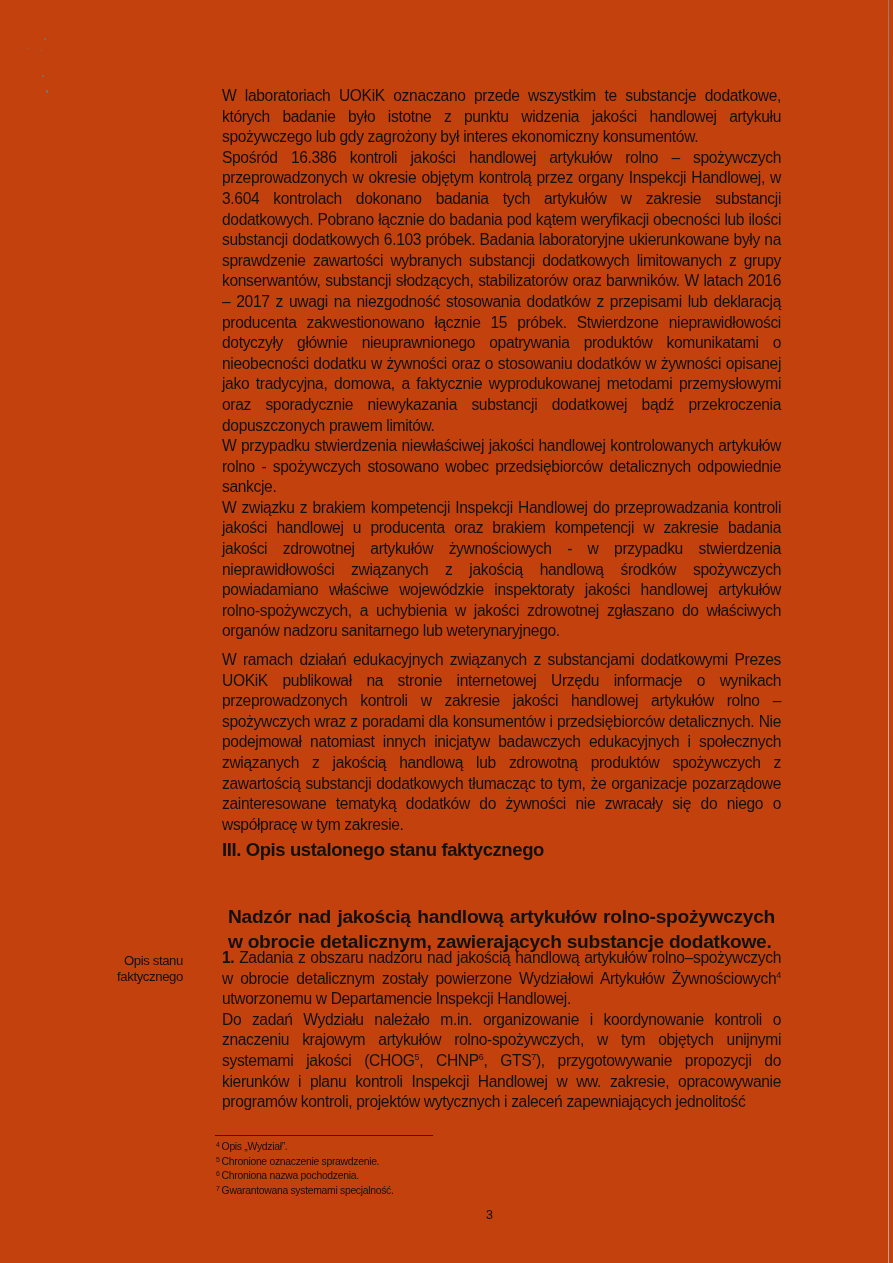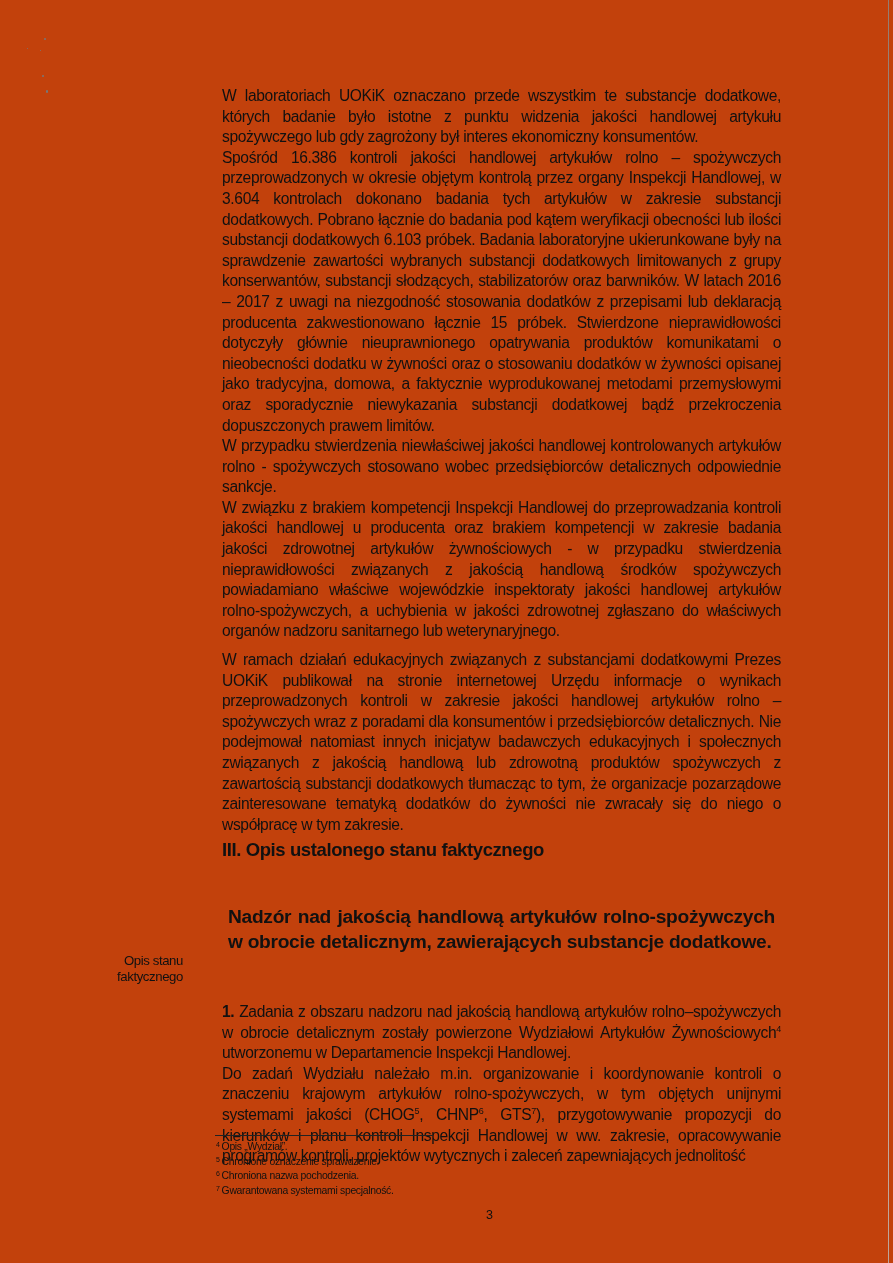--- a/index.html
+++ b/index.html
@@ -131,21 +131,21 @@
   <div class="col" style="top:838px;">
     <h2 class="section">III. Opis ustalonego stanu faktycznego</h2>
   </div>
 
   <div class="col" style="top:898px;">
     <h3 class="subsection">Nadzór nad jakością handlową artykułów rolno-spożywczych w obrocie detalicznym, zawierających substancje dodatkowe.</h3>
   </div>
 
   <div class="margin-note" style="top:953px;">Opis stanu faktycznego</div>
 
-  <div class="col narrow" style="top:1002px;">
+  <div class="col narrow" style="top:948px;">
     <p class="par"><b class="num">1.</b><span> Zadania z obszaru nadzoru nad jakością handlową artykułów rolno–spożywczych w obrocie detalicznym zostały powierzone Wydziałowi Artykułów Żywnościowych</span><sup>4</sup><span> utworzonemu w Departamencie Inspekcji Handlowej.</span></p>
     <p class="par"><span>Do zadań Wydziału należało m.in. organizowanie i koordynowanie kontroli o znaczeniu krajowym artykułów rolno-spożywczych, w tym objętych unijnymi systemami jakości (CHOG</span><sup>5</sup><span>, CHNP</span><sup>6</sup><span>, GTS</span><sup>7</sup><span>), przygotowywanie propozycji do kierunków i planu kontroli Inspekcji Handlowej w ww. zakresie, opracowywanie programów kontroli, projektów wytycznych i zaleceń zapewniających jednolitość</span></p>
   </div>
 
   <div class="fn-rule"></div>
   <div class="footnotes">
     <div class="fn"><sup>4</sup><span>Opis „Wydział”.</span></div>
     <div class="fn"><sup>5</sup><span>Chronione oznaczenie sprawdzenie.</span></div>
     <div class="fn"><sup>6</sup><span>Chroniona nazwa pochodzenia.</span></div>
     <div class="fn"><sup>7</sup><span>Gwarantowana systemami specjalność.</span></div>

